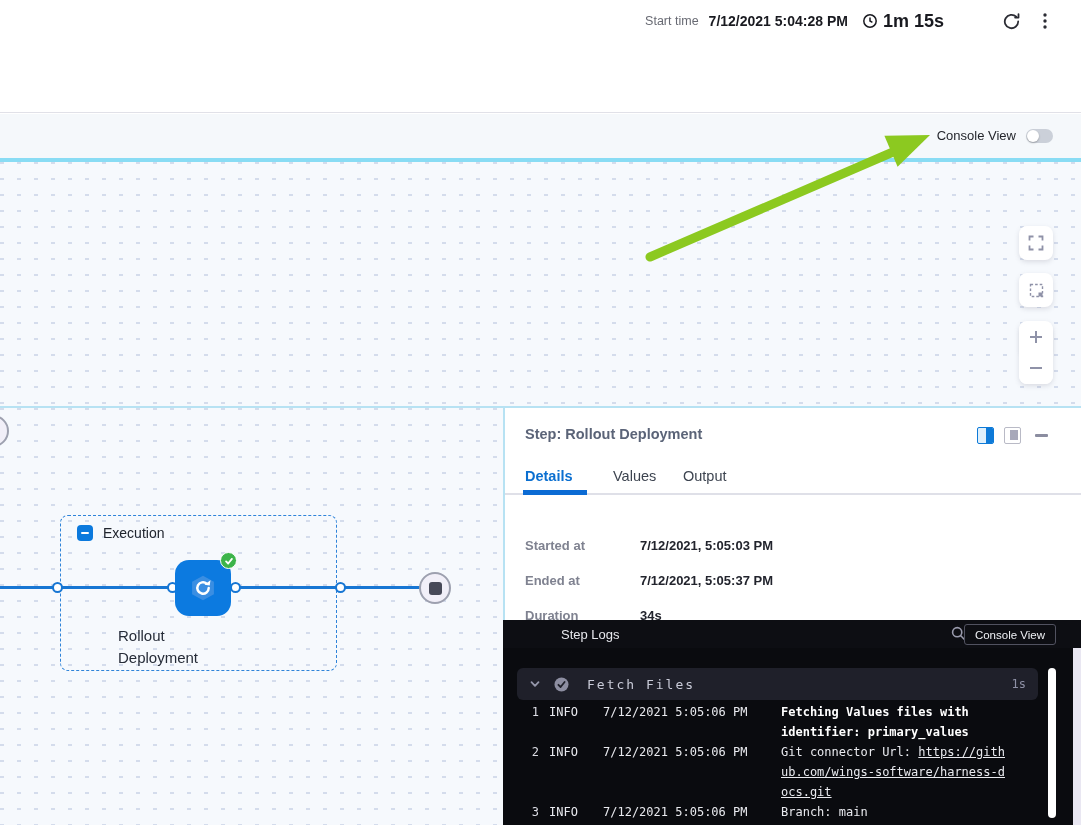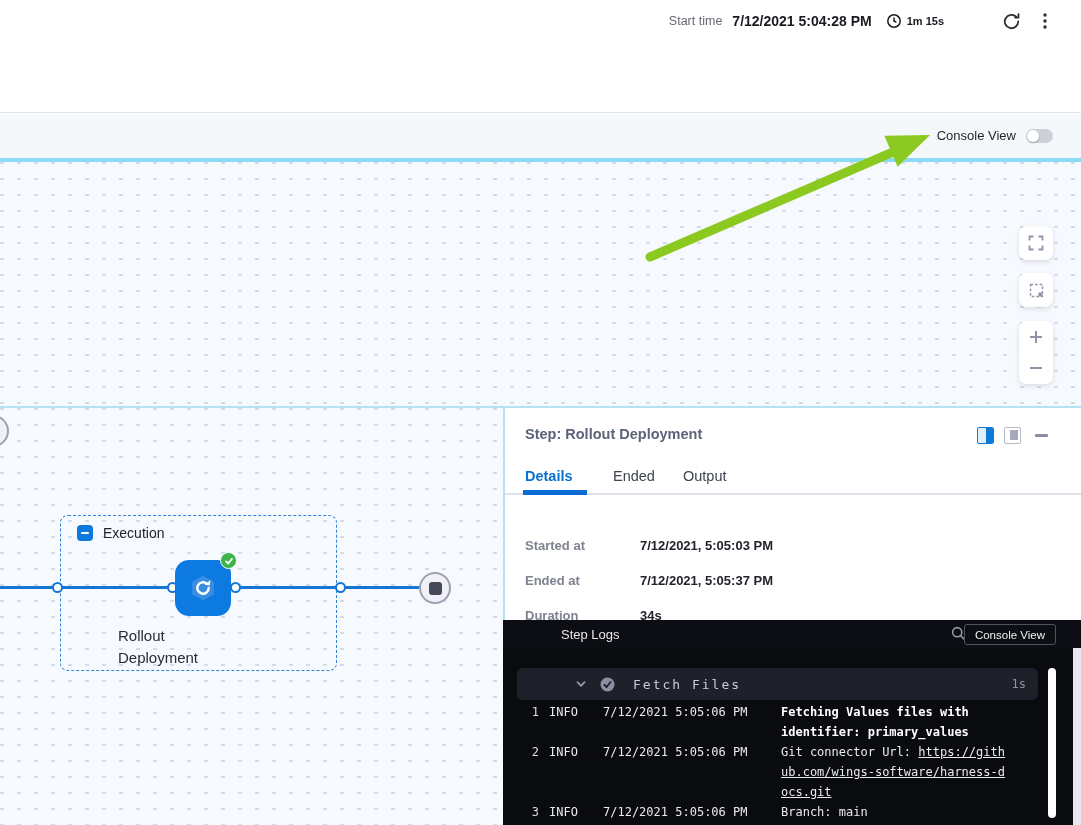--- a/index.html
+++ b/index.html
@@ -6,21 +6,21 @@
   html,body { background:#fff; }
   body { font-family:"Liberation Sans", sans-serif; }
   .screen { position:relative; width:1081px; height:825px; overflow:hidden; background:#fff; }
 
   
   .header { position:absolute; left:0; top:0; width:1081px; height:113px; background:#fff; border-bottom:1px solid #e1e1e8; }
   .header-right { position:absolute; top:7px; right:28px; height:28px; display:flex; align-items:center; }
   .start-time-label { font-size:12.5px; color:#686a73; margin-right:10px; }
   .start-time-value { font-size:14px; font-weight:600; color:#191a20; }
   .clock-icon { margin-left:14px; display:flex; }
-  .elapsed { font-size:11px; font-weight:600; color:#191a20; margin-left:5px; }
+  .elapsed { font-size:18px; font-weight:600; color:#191a20; margin-left:5px; }
   .refresh-btn { margin-left:58px; display:flex; cursor:pointer; background:none; border:none; }
   .kebab-btn { margin-left:16px; display:flex; cursor:pointer; background:none; border:none; }
 
   
   .toolbar { position:absolute; left:0; top:114px; width:1081px; height:44px; background:#f5f8fb; }
   .console-row { position:absolute; right:28px; top:14px; display:flex; align-items:center; }
   .console-label { font-size:13px; color:#24262c; margin-right:10px; }
   .toggle { width:27px; height:14px; border-radius:7px; background:#cbd0d9; position:relative; cursor:pointer; }
   .toggle .knob { position:absolute; left:1px; top:1px; width:12px; height:12px; border-radius:50%; background:#fff; box-shadow:0 1px 2px rgba(0,0,0,.25); }
 
@@ -83,21 +83,21 @@
   .detail-label { width:115px; font-size:13px; font-weight:600; color:#7f8290; }
   .detail-value { font-size:13px; font-weight:700; color:#22242d; }
 
   .logs-bar { position:absolute; left:-2px; top:212px; width:578px; height:28px; background:#0d0e13; display:flex; align-items:center;padding-left:36px; }
   .logs-title { margin-left:22px; font-size:13px; color:#e7e8ed; }
   .search-btn { position:absolute; right:114px; top:5px; background:none; border:none; display:flex; cursor:pointer; }
   .console-view-btn { position:absolute; right:25px; top:4px; height:21px; padding:0 10px; background:none; border:1px solid #515260; border-radius:3px; color:#eef0f4; font-size:11.5px; font-family:"Liberation Sans",sans-serif; cursor:pointer; }
 
   .log-area { position:absolute; left:-2px; top:240px; width:570px; height:177px; background:#0a0b0f; }
   .scroll-gutter { position:absolute; left:568px; top:240px; width:8px; height:177px; background:#e9e7f2; }
-  .fetch-header { position:absolute; left:14px; top:20px; width:521px; height:32px; background:#1f202a; border-radius:6px; display:flex; align-items:center; cursor:pointer;padding-left:46px; }
+  .fetch-header { position:absolute; left:14px; top:20px; width:521px; height:32px; background:#1f202a; border-radius:6px; display:flex; align-items:center; cursor:pointer; }
   .fetch-header .chev { margin-left:12px; display:flex; }
   .fetch-header .stat { margin-left:13px; display:flex; }
   .fetch-name { margin-left:18px; font-family:"DejaVu Sans Mono", monospace; font-size:13px; letter-spacing:2px; color:#c9cbd8; }
   .fetch-duration { margin-left:auto; margin-right:12px; font-family:"DejaVu Sans Mono", monospace; font-size:12px; color:#8e90a5; }
   .log-scrollbar { position:absolute; left:545px; top:20px; width:8px; height:150px; background:#ffffff; border-radius:4px; cursor:pointer; }
 
   .log-lines { position:absolute; left:0; top:54px; width:545px; padding:0 40px 0 20px; font-family:"DejaVu Sans Mono", monospace; font-size:12px; line-height:20px; color:#e9eaef; }
   .log-line { display:grid; grid-template-columns:16px 44px 168px 1fr; column-gap:10px; }
   .log-num { text-align:right; color:#dcdde4; }
   .log-msg.em { font-weight:700; color:#ffffff; }
@@ -225,21 +225,21 @@
 
     <div class="layout-icon-blue">
         <div class="fill"></div>
       </div>
     <div class="layout-icon-gray">
         <div class="fill"></div>
       </div>
     <button class="minimize-btn"></button>
 
     <span class="tab tab-details active">Details</span>
-    <span class="tab tab-input">Ended</span>
+    <span class="tab tab-input">Values</span>
     <span class="tab tab-output">Output</span>
     <div class="tab-underline"></div>
     <div class="tabs-divider"></div>
 
     <div class="details-rows">
       <div class="detail-row">
         <span class="detail-label">Started at</span>
         <span class="detail-value">7/12/2021, 5:05:03 PM</span>
       </div>
       <div class="detail-row">

